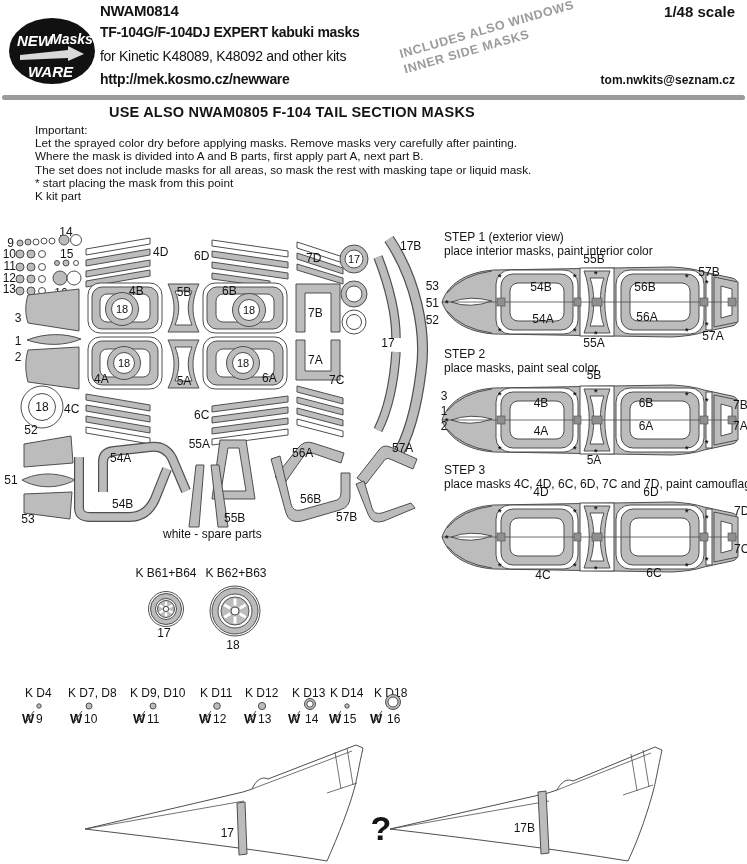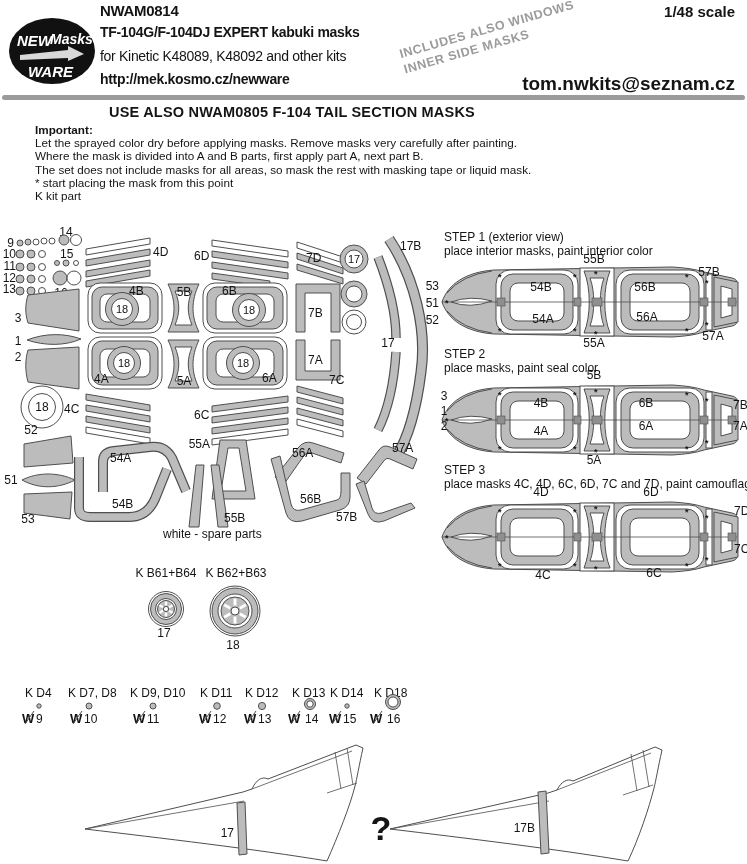--- a/index.html
+++ b/index.html
@@ -4,27 +4,27 @@
 <style>
   html,body{margin:0;padding:0;background:#e8e8e8;}
   .page{position:relative;width:747px;height:864px;background:#fff;overflow:hidden;
         font-family:"Liberation Sans",sans-serif;color:#141414;}
   .abs{position:absolute;}
   .code{left:100px;top:2px;font-size:15px;font-weight:bold;letter-spacing:-0.3px;}
   .t1{left:100px;top:24px;font-size:14px;font-weight:bold;letter-spacing:-0.3px;}
   .t2{left:100px;top:48px;font-size:14px;font-weight:normal;letter-spacing:-0.3px;}
   .url{left:100px;top:71px;font-size:14px;font-weight:bold;letter-spacing:-0.3px;}
   .scale{right:12px;top:3px;font-size:15px;font-weight:bold;margin-left:40px;}
-  .email{right:12px;top:73px;font-size:19px;font-weight:bold;}
+  .email{right:12px;top:73px;font-size:12px;font-weight:bold;}
   .corner-note{left:402px;top:46px;transform:rotate(-16deg);transform-origin:left center;
       color:#9b9b9b;font-size:12.5px;font-weight:bold;letter-spacing:0.6px;line-height:16px;white-space:nowrap;}
   .divider{left:2px;top:95px;width:743px;height:5px;background:#9b9b9b;border-radius:3px;}
   .banner{left:12px;top:104px;width:560px;text-align:center;font-size:14.5px;font-weight:bold;letter-spacing:0.2px;}
   .important{left:35px;top:123px;font-size:11.7px;line-height:13.2px;}
-  .imp-h{font-weight:bold;}
+  .imp-h{font-weight:normal;}
   .w-sym{font-weight:bold;font-size:12.5px;position:relative;display:inline-block;}
   .w-sym::after{content:"";position:absolute;left:9px;top:-1px;width:1.5px;height:13px;background:#141414;transform:rotate(28deg);}
   svg{position:absolute;}
   .logo-svg{left:6px;top:14px;}
   .main-svg{left:0;top:225px;}
   
   .m{fill:#bcbcbc;stroke:#4f4f4f;stroke-width:1;}
   .w{fill:#ffffff;stroke:#4f4f4f;stroke-width:1;}
   .ln{fill:none;stroke:#4f4f4f;stroke-width:1;}
   .ln2{fill:none;stroke:#4f4f4f;stroke-width:0.8;}

